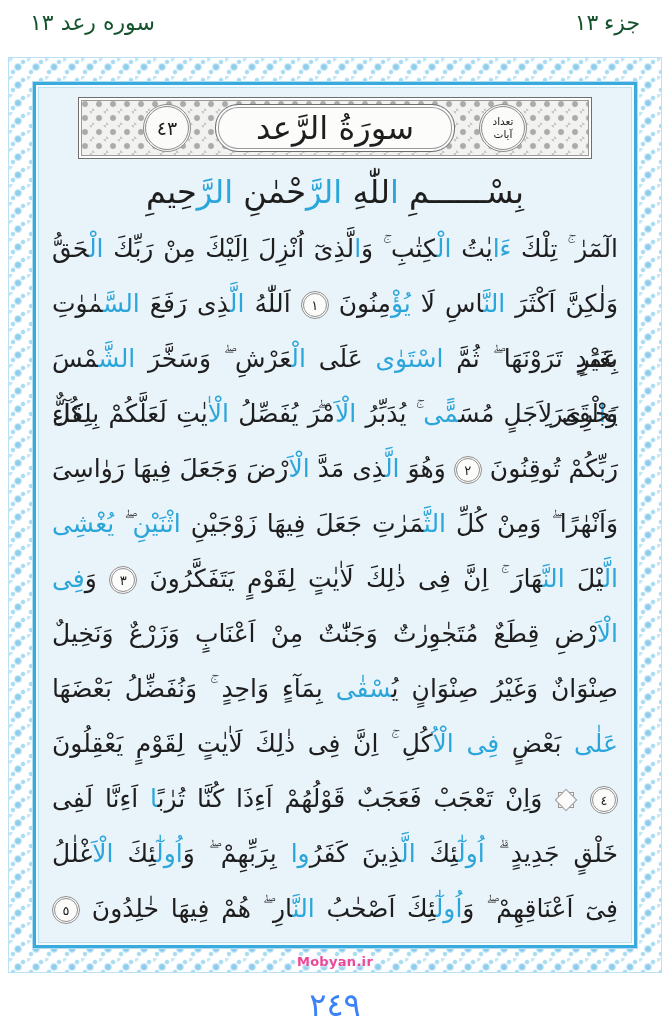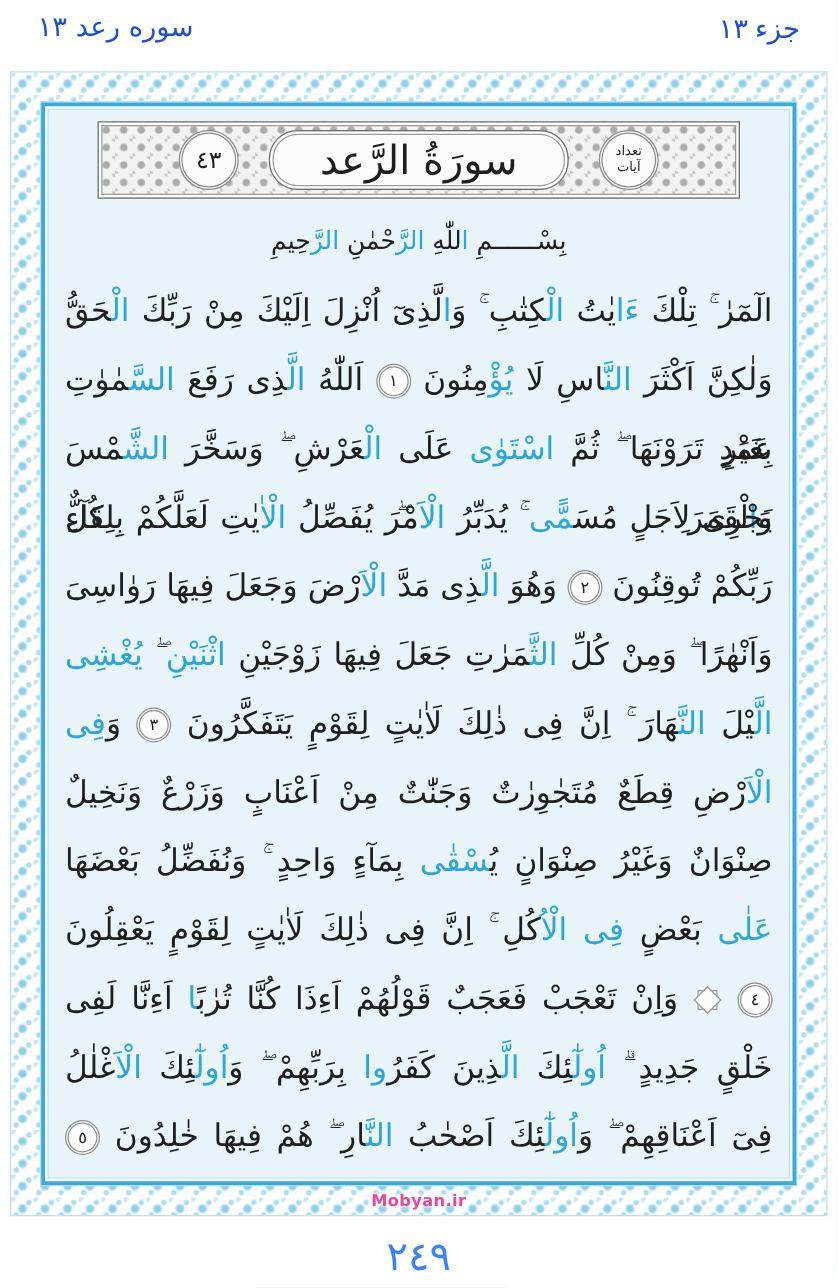--- a/index.html
+++ b/index.html
@@ -1,21 +1,21 @@
 <!DOCTYPE html>
 <html lang="ar"><head>
 <meta charset="utf-8">
 <style>
   html,body{margin:0;padding:0;}
   body{
     width:670px;height:1030px;position:relative;background:#ffffff;
     font-family:"DejaVu Sans",sans-serif;color:#1e1e1e;overflow:hidden;
   }
   
-  .corner-label{position:absolute;top:10px;font-size:22px;direction:rtl;color:#1d4ed8;}
+  .corner-label{position:absolute;top:10px;font-size:22px;direction:rtl;color:#14532d;}
   .corner-label.left{left:30px;}
   .corner-label.right{right:30px;font-family:Liberation Serif, serif;}
 
   
   .frame{position:absolute;left:8px;top:57px;width:654px;height:916px;}
   .band{
     position:absolute;inset:0;border:1px solid #b9e0f4;background-color:#ffffff;
     background-image:
       radial-gradient(circle at 9px 9px, #8fcdec 2.2px, rgba(143,205,236,.55) 3.2px, transparent 4.6px),
       radial-gradient(circle at 0px 0px, #c4e7f7 3px, transparent 4.5px),
@@ -54,21 +54,21 @@
   .circle.ayat-num{left:64px;font-size:19px;}
   .circle.ayat-label{right:64px;font-size:10.5px;line-height:1.25;text-align:center;}
   .title-pill{
     position:absolute;left:50%;top:50%;transform:translate(-50%,-50%);
     width:238px;height:46px;background:#fcfcfb;border:1px solid #6f6f6f;
     border-radius:23px;box-shadow:inset 0 0 0 2px #fdfdfd, inset 0 0 0 3px #9a9a9a;
     display:flex;align-items:center;justify-content:center;font-size:32px;z-index:2;
   }
 
   
-  .bismillah{height:58px;line-height:58px;text-align:center;font-size:20px;margin-top:4px;}
+  .bismillah{height:58px;line-height:58px;text-align:center;font-size:32px;margin-top:4px;}
 
   
   .qtext{margin-top:0;}
   .qline{
     height:55px;line-height:55px;font-size:25px;white-space:normal;
     text-align:justify;text-align-last:justify;-moz-text-align-last:justify;
   }
   .hl{color:#2ba6da;}
   .marker{
     display:inline-flex;align-items:center;justify-content:center;

